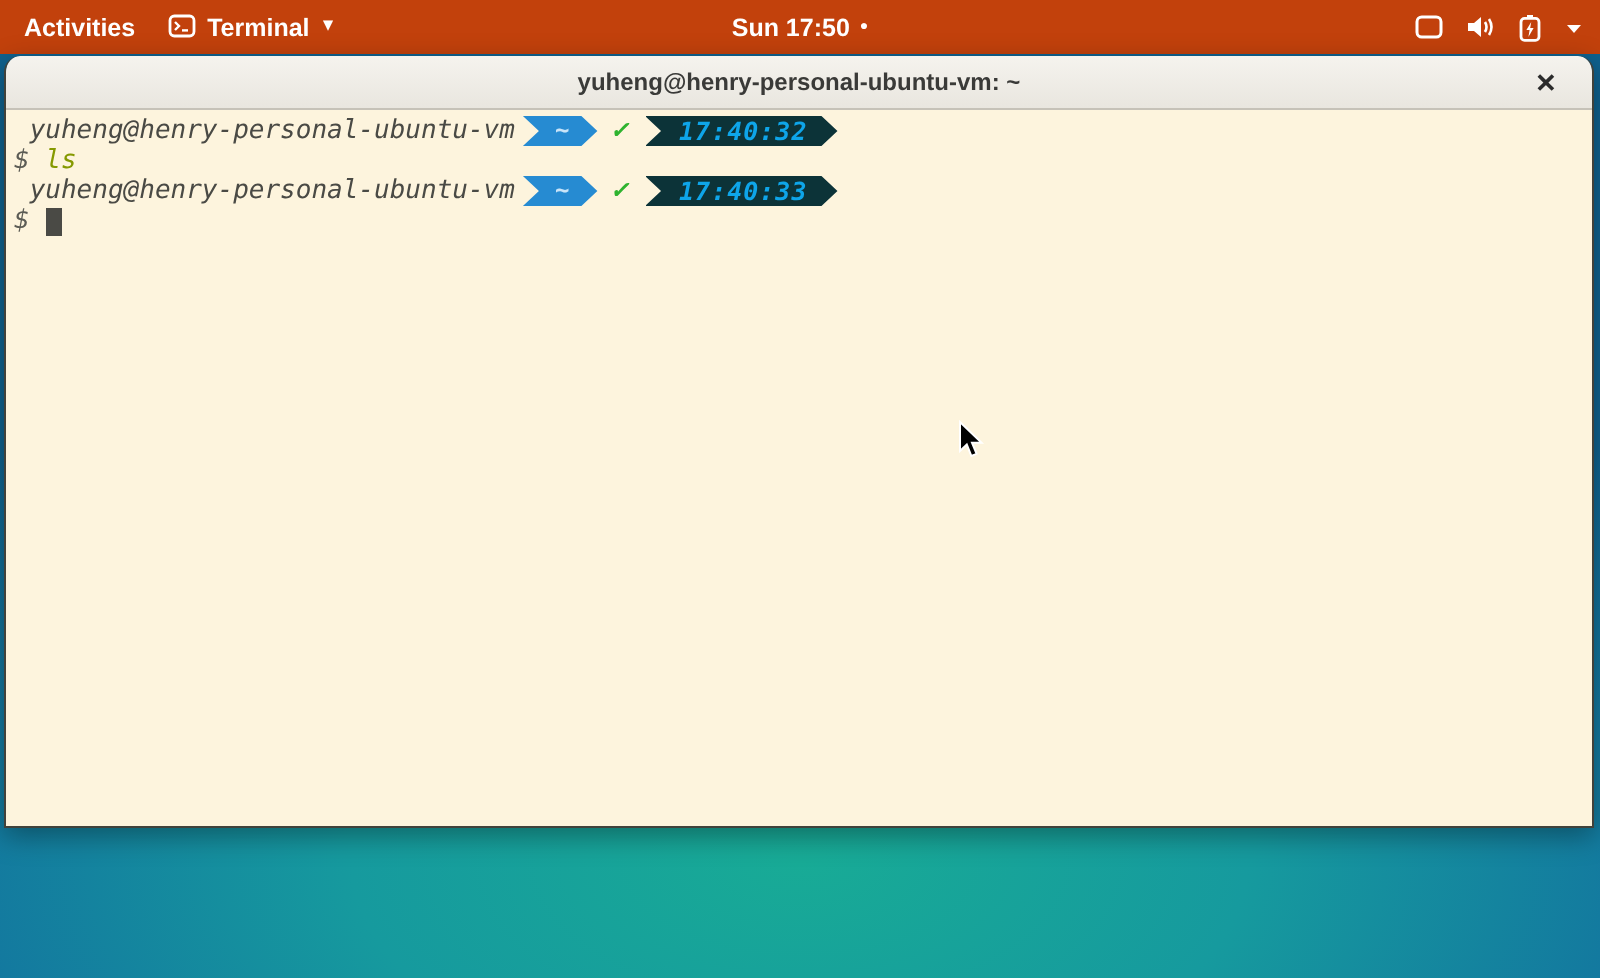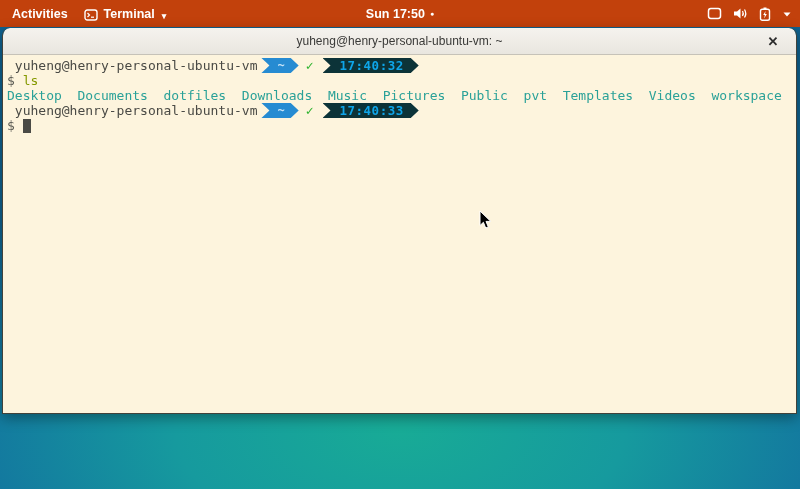--- a/index.html
+++ b/index.html
@@ -13,21 +13,21 @@
   
   .top-bar {
     position: absolute; left: 0; top: 0; width: 800px; height: 27px;
     background: #c2410c;
     color: #fff;
     display: flex; align-items: center;
     font-size: 12.5px; font-weight: 700;
   }
   .tb-left { display: flex; align-items: center; gap: 14px; padding-left: 10px; }
   .tb-activities { padding: 4px 2px; cursor: default; }
-  .tb-appmenu { display: flex; align-items: flex-end; gap: 6px; }
+  .tb-appmenu { display: flex; align-items: flex-start; gap: 6px; }
   .tb-caret { font-size: 9px; margin-left: 1px; position: relative; top: 0px; }
   .tb-clock {
     position: absolute; left: 50%; top: 0; transform: translateX(-50%);
     height: 27px; display: flex; align-items: center; gap: 5px;
   }
   .tb-dot { font-size: 7px; position: relative; top: 0px; }
   .tb-right {
     position: absolute; right: 8px; top: 0; height: 27px;
     display: flex; align-items: center; gap: 11px;
   }
@@ -44,40 +44,41 @@
     overflow: hidden;
   }
   .titlebar {
     height: 27px; flex: 0 0 27px;
     background: linear-gradient(#f5f3ee, #e9e6df);
     border-bottom: 1px solid #c6c2b8;
     border-radius: 7px 7px 0 0;
     position: relative;
     display: flex; align-items: center; justify-content: center;
   }
-  .titlebar-title { font-size: 12px; font-weight: 400; color: #3a3a38; }
+  .titlebar-title { font-size: 12px; font-weight: 700; color: #3a3a38; }
   .close-btn {
     position: absolute; right: 14px; top: 50%; transform: translateY(-50%);
     width: 18px; height: 18px; display: flex; align-items: center; justify-content: center;
     font-size: 13px; font-weight: 700; color: #2c2c2c; cursor: default;
   }
 
   .term {
     flex: 1;
     background: var(--termbg, #fdf4dd);
     font-family: "DejaVu Sans Mono", monospace;
     font-size: 13px;
     color: var(--termfg, #4a4a45);
     padding: 3px 0 0 4px;
     overflow: hidden;
   }
   .term-line {
     height: 15px; line-height: 15px;
     display: flex; align-items: center;
     white-space: pre;
+    font-style: italic;
   }
   .host { color: var(--termfg, #4a4a45); }
 
   .ribbon {
     height: 15px; display: inline-flex; align-items: center; justify-content: center;
     margin-left: 4px;
     clip-path: polygon(0 0, calc(100% - 8px) 0, 100% 50%, calc(100% - 8px) 100%, 0 100%, 8px 50%);
   }
   .ribbon-cwd {
     background: var(--blue, #268bd2);
@@ -166,23 +167,20 @@
       <span class="host"> yuheng@henry-personal-ubuntu-vm</span>
       <span class="ribbon ribbon-cwd">~</span>
       <span class="check">✓</span>
       <span class="ribbon ribbon-time">17:40:32</span>
     </div>
 
     <div class="term-line">
       <span class="prompt-symbol">$</span><span> </span><span class="cmd">ls</span>
     </div>
 
-    <div class="term-line">
-      <span class="ls-out">Desktop  Documents  dotfiles  Downloads  Music  Pictures  Public  pvt  Templates  Videos  workspace</span>
-    </div>
 
     <div class="term-line">
       <span class="host"> yuheng@henry-personal-ubuntu-vm</span>
       <span class="ribbon ribbon-cwd">~</span>
       <span class="check">✓</span>
       <span class="ribbon ribbon-time">17:40:33</span>
     </div>
 
     <div class="term-line">
       <span class="prompt-symbol">$</span><span> </span><span class="cursor-block"></span>

